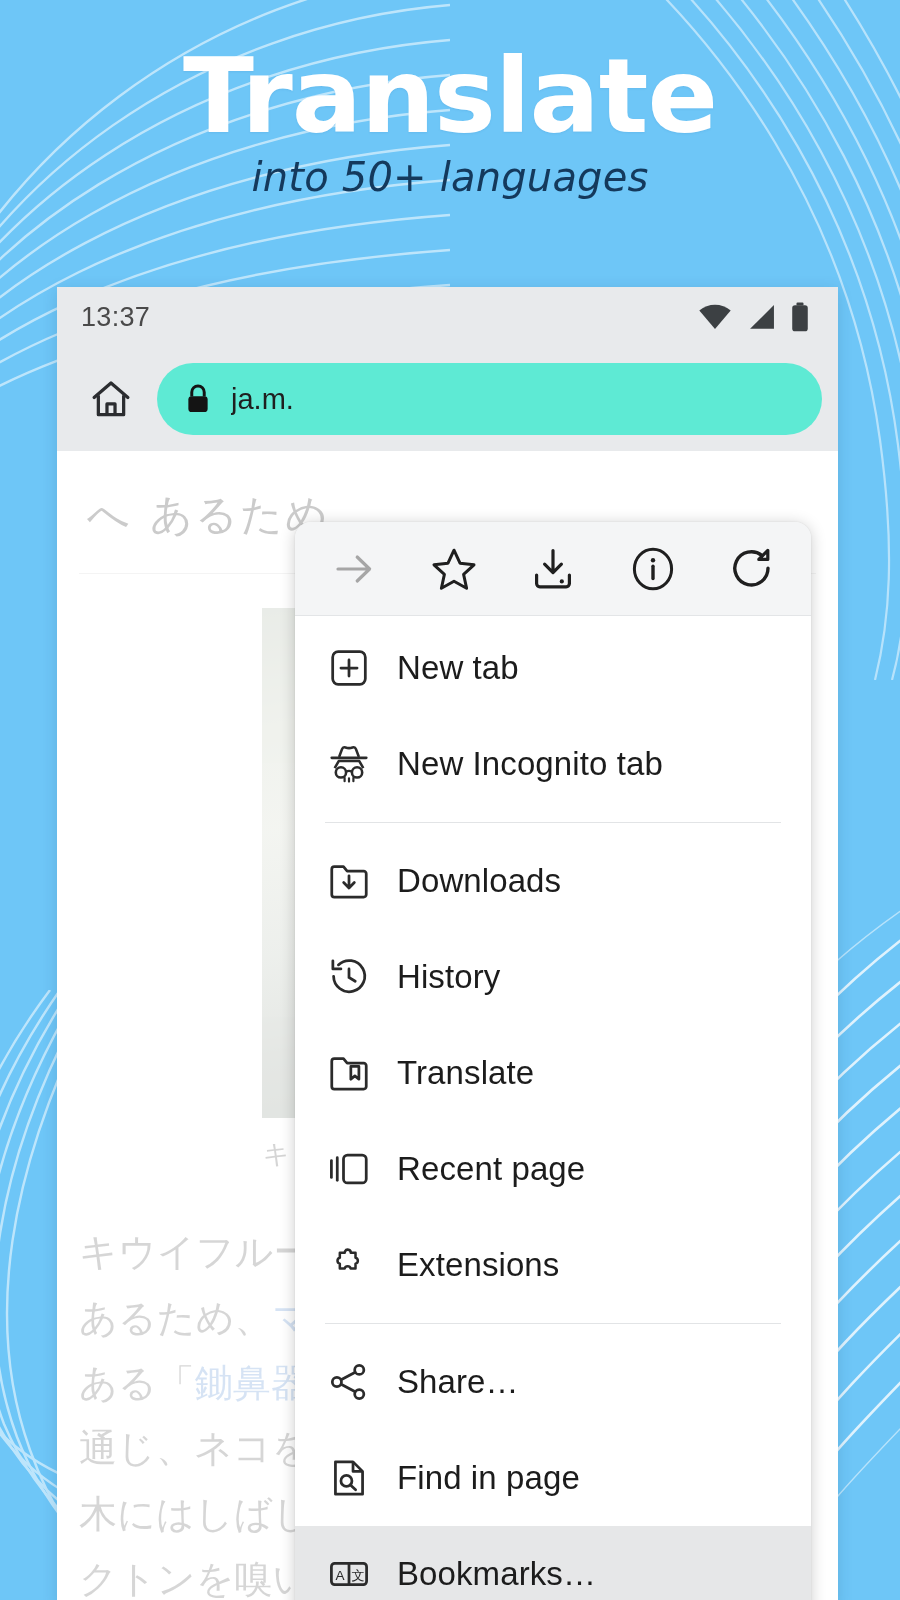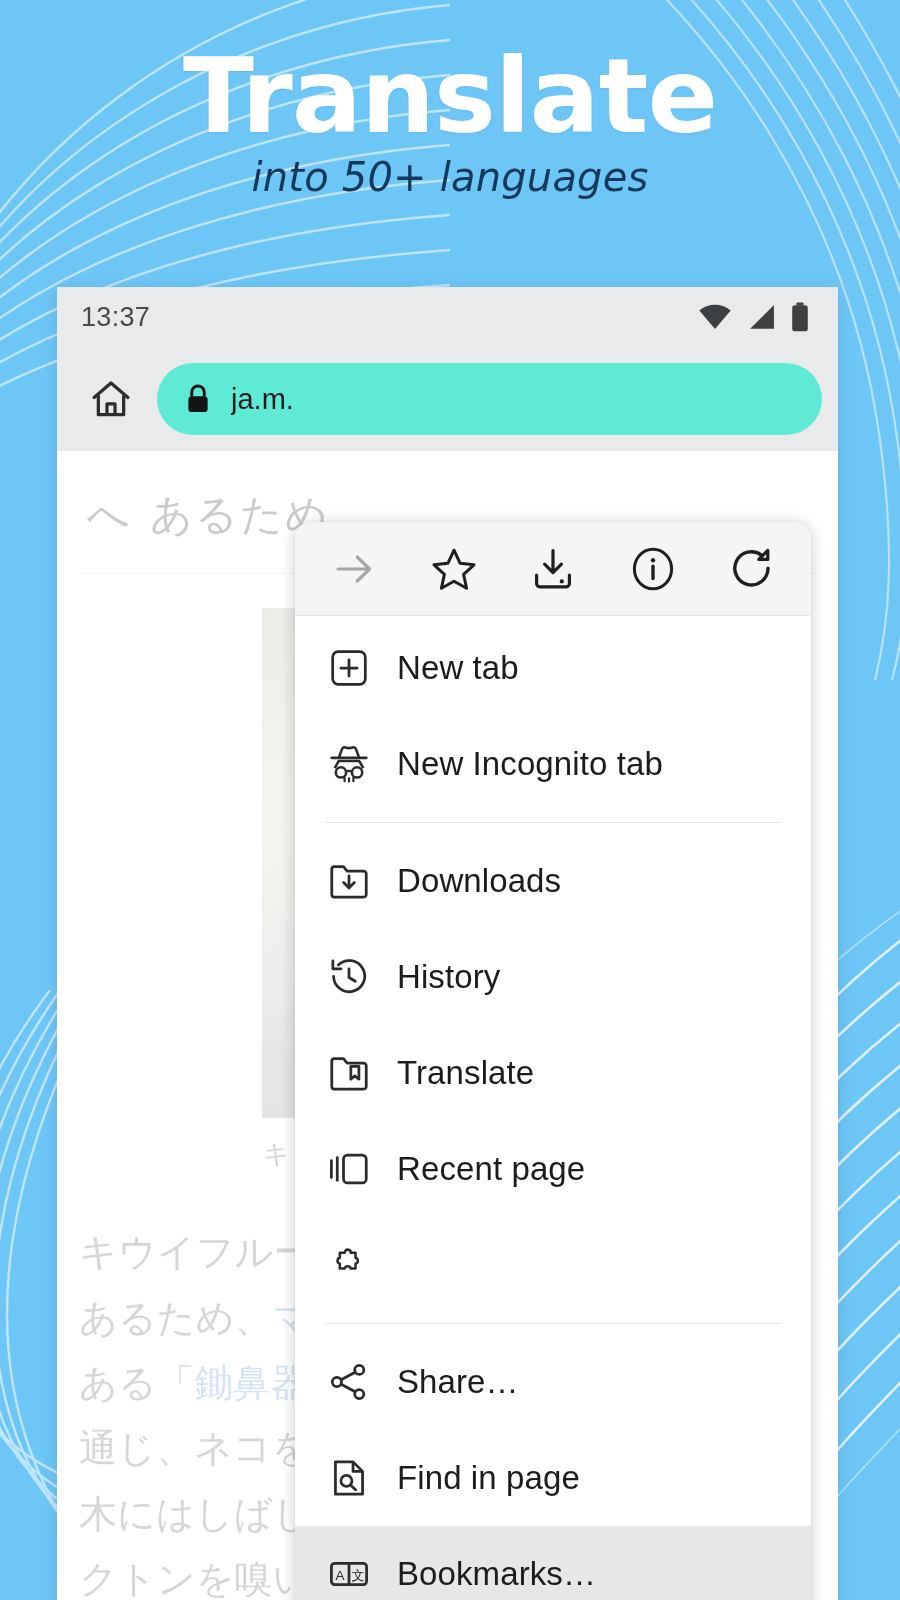--- a/index.html
+++ b/index.html
@@ -418,20 +418,21 @@
           </span>
           <span class="mi-label">Recent page</span>
         </div>
 
         <div class="menu-item">
           <span class="mi-icon">
             <svg class="ico" width="44" height="44" viewBox="0 0 24 24">
               <path d="M9.4 3.2 a1.8 1.8 0 0 1 3.4 0.9 h2.8 v2.9 a1.8 1.8 0 0 1 0 3.5 v2.9 h-2.9 a1.8 1.8 0 0 0 -3.5 0 H6.3 v-2.9 a1.8 1.8 0 0 1 0 -3.5 V4.1 h2.9 a1.8 1.8 0 0 1 0.2 -0.9 Z" transform="translate(1.2,1.6) scale(0.92)" fill="none" stroke="#2b2b2b" stroke-width="1.5" stroke-linejoin="round"></path>
             </svg>
           </span>
+          <span class="mi-label">Extensions</span>
         </div>
 
         <div class="menu-sep"></div>
 
         <div class="menu-item">
           <span class="mi-icon">
             <svg class="ico" width="44" height="44" viewBox="0 0 24 24">
               <circle cx="17.6" cy="5.4" r="2.5" fill="none" stroke="#2b2b2b" stroke-width="1.5"></circle>
               <circle cx="5.4" cy="12" r="2.5" fill="none" stroke="#2b2b2b" stroke-width="1.5"></circle>
               <circle cx="17.6" cy="18.6" r="2.5" fill="none" stroke="#2b2b2b" stroke-width="1.5"></circle>

